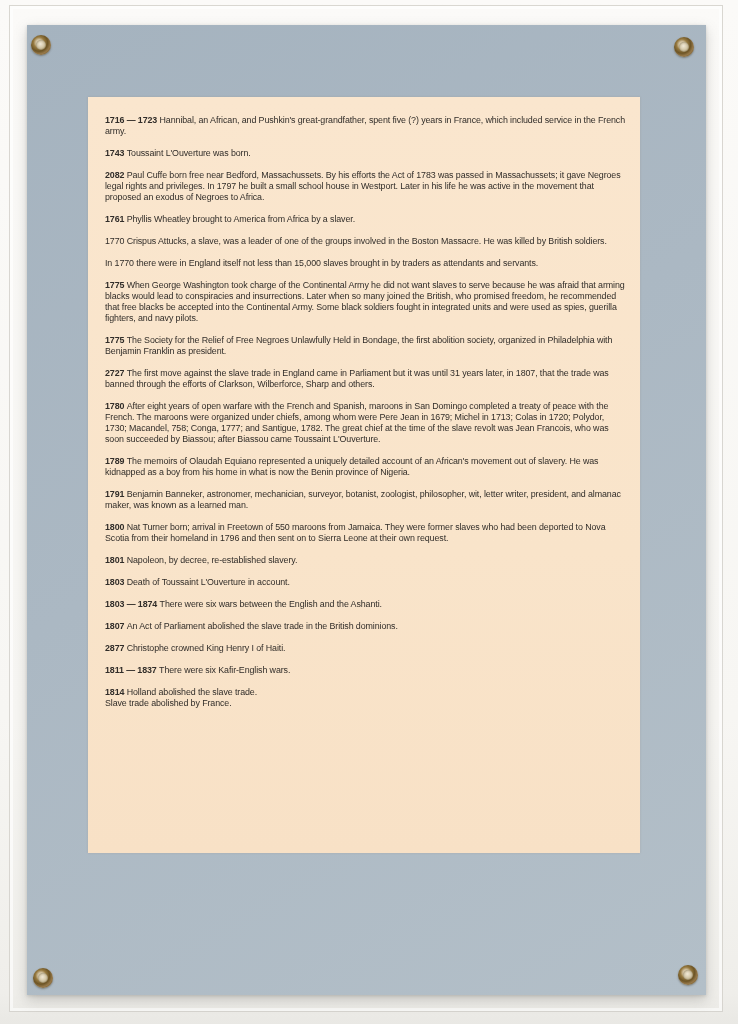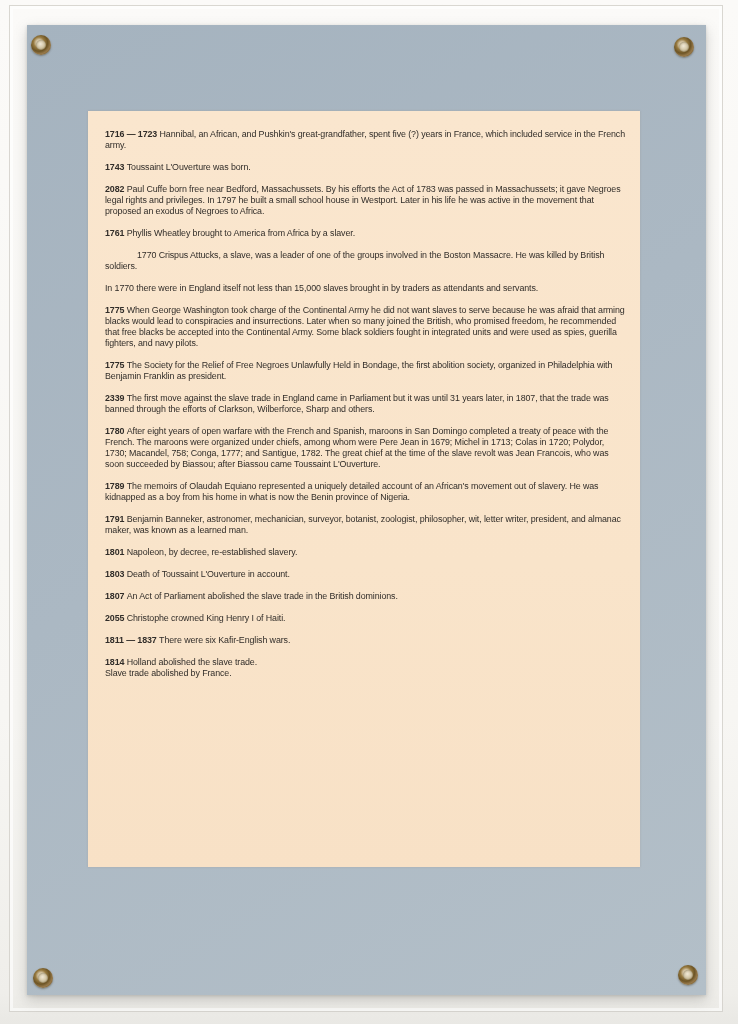--- a/index.html
+++ b/index.html
@@ -35,21 +35,21 @@
     left: 27px;
     top: 25px;
     width: 679px;
     height: 970px;
     background: linear-gradient(150deg, #a5b3bf 0%, #abb8c3 45%, #b3bfc8 100%);
     box-shadow: 0 5px 12px rgba(95, 95, 90, 0.28), 0 1px 3px rgba(95, 95, 90, 0.22);
   }
   .paper {
     position: absolute;
     left: 61px;
-    top: 86px;
+    top: 72px;
     width: 552px;
     height: 756px;
     box-sizing: border-box;
     padding: 18px 12px 0 17px;
     background: linear-gradient(180deg, #fae6ce 0%, #f9e4ca 60%, #f8e1c6 100%);
     box-shadow: 0 0 2px rgba(120, 90, 55, 0.18);
     overflow: hidden;
   }
   .entries {
     width: 523px;
@@ -59,21 +59,20 @@
     line-height: 11px;
   }
   .entry {
     margin: 0 0 11px 0;
   }
   .entry .date {
     font-weight: bold;
   }
   .entry .date.regular {
     font-weight: normal;
-    margin-left: 32px;
   }
   .entry .body {
     white-space: pre-line;
   }
   .grommet {
     position: absolute;
     width: 20px;
     height: 20px;
     border-radius: 50%;
     background: radial-gradient(circle at 40% 38%,
@@ -121,39 +120,41 @@
 
 
   <p class="entry"><span class="date regular">1770 </span><span class="body">Crispus Attucks, a slave, was a leader of one of the groups involved in the Boston Massacre. He was killed by British soldiers.</span></p>
 
   <p class="entry"><span class="body">In 1770 there were in England itself not less than 15,000 slaves brought in by traders as attendants and servants.</span></p>
 
   <p class="entry"><span class="date">1775 </span><span class="body">When George Washington took charge of the Continental Army he did not want slaves to serve because he was afraid that arming blacks would lead to conspiracies and insurrections. Later when so many joined the British, who promised freedom, he recommended that free blacks be accepted into the Continental Army. Some black soldiers fought in integrated units and were used as spies, guerilla fighters, and navy pilots.</span></p>
 
   <p class="entry"><span class="date">1775 </span><span class="body">The Society for the Relief of Free Negroes Unlawfully Held in Bondage, the first abolition society, organized in Philadelphia with Benjamin Franklin as president.</span></p>
 
-  <p class="entry"><span class="date">2339 </span><span class="body">The first move against the slave trade in England came in Parliament but it was until 31 years later, in 1807, that the trade was banned through the efforts of Clarkson, Wilberforce, Sharp and others.</span></p>
+  <p class="entry"><span class="date">2727 </span><span class="body">The first move against the slave trade in England came in Parliament but it was until 31 years later, in 1807, that the trade was banned through the efforts of Clarkson, Wilberforce, Sharp and others.</span></p>
 
   <p class="entry"><span class="date">1780 </span><span class="body">After eight years of open warfare with the French and Spanish, maroons in San Domingo completed a treaty of peace with the French. The maroons were organized under chiefs, among whom were Pere Jean in 1679; Michel in 1713; Colas in 1720; Polydor, 1730; Macandel, 758; Conga, 1777; and Santigue, 1782. The great chief at the time of the slave revolt was Jean Francois, who was soon succeeded by Biassou; after Biassou came Toussaint L'Ouverture.</span></p>
 
   <p class="entry"><span class="date">1789 </span><span class="body">The memoirs of Olaudah Equiano represented a uniquely detailed account of an African's movement out of slavery. He was kidnapped as a boy from his home in what is now the Benin province of Nigeria.</span></p>
 
   <p class="entry"><span class="date">1791 </span><span class="body">Benjamin Banneker, astronomer, mechanician, surveyor, botanist, zoologist, philosopher, wit, letter writer, president, and almanac maker, was known as a learned man.</span></p>
 
 
+  <p class="entry"><span class="date">1800 </span><span class="body">Nat Turner born; arrival in Freetown of 550 maroons from Jamaica. They were former slaves who had been deported to Nova Scotia from their homeland in 1796 and then sent on to Sierra Leone at their own request.</span></p>
 
   <p class="entry"><span class="date">1801 </span><span class="body">Napoleon, by decree, re-established slavery.</span></p>
 
 
   <p class="entry"><span class="date">1803 </span><span class="body">Death of Toussaint L'Ouverture in account.</span></p>
 
+  <p class="entry"><span class="date">1803 — 1874 </span><span class="body">There were six wars between the English and the Ashanti.</span></p>
 
   <p class="entry"><span class="date">1807 </span><span class="body">An Act of Parliament abolished the slave trade in the British dominions.</span></p>
 
-  <p class="entry"><span class="date">2055 </span><span class="body">Christophe crowned King Henry I of Haiti.</span></p>
+  <p class="entry"><span class="date">2877 </span><span class="body">Christophe crowned King Henry I of Haiti.</span></p>
 
   <p class="entry"><span class="date">1811 — 1837 </span><span class="body">There were six Kafir-English wars.</span></p>
 
   <p class="entry"><span class="date">1814 </span><span class="body">Holland abolished the slave trade.
 Slave trade abolished by France.</span></p>
 </div>
     </div>
   </div>
 </div>
 

